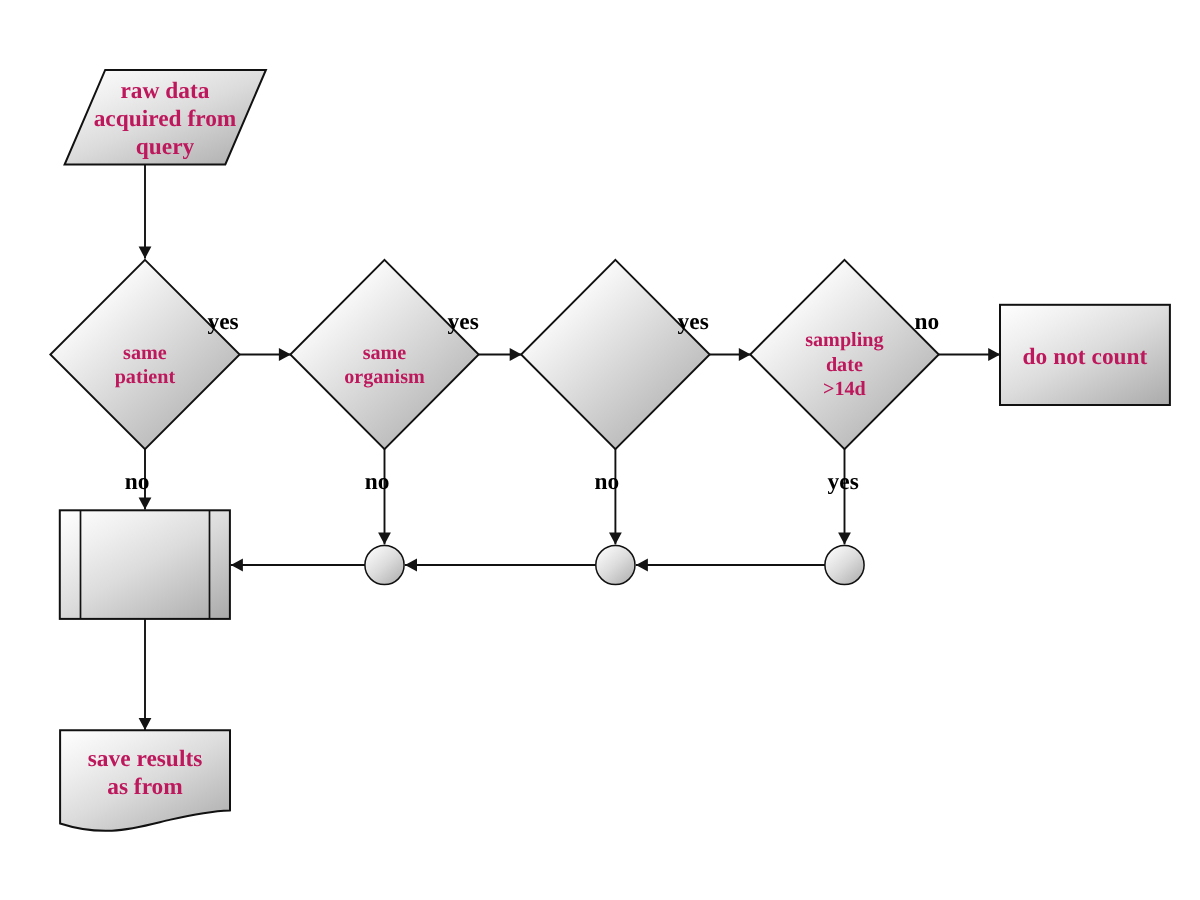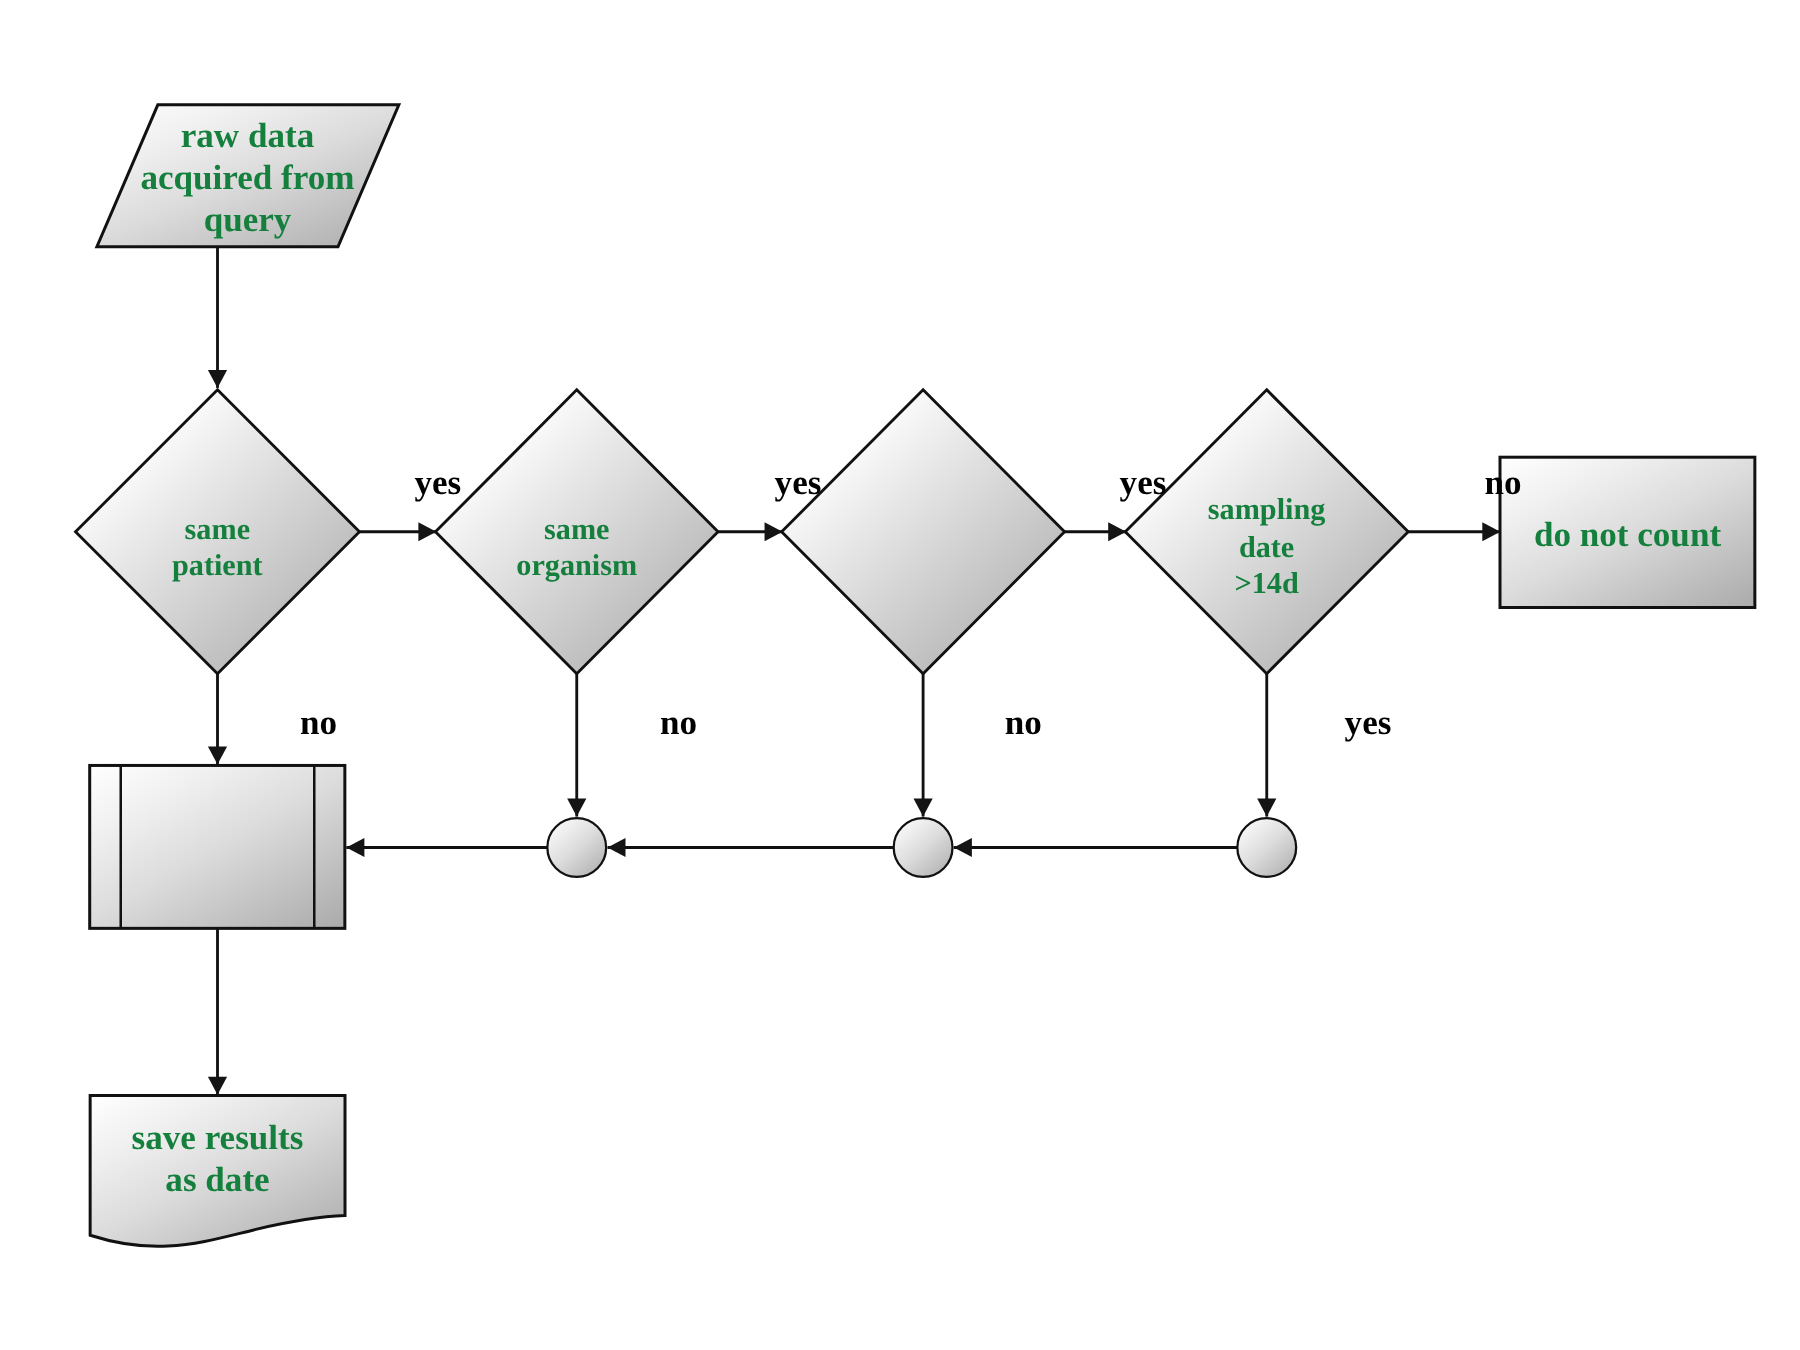--- a/index.html
+++ b/index.html
@@ -1,22 +1,22 @@
 <!DOCTYPE html>
 <html><head>
 <meta charset="utf-8">
 <style>
   html,body{margin:0;padding:0;background:#ffffff;}
   body{width:1200px;height:900px;overflow:hidden;-webkit-font-smoothing:antialiased;text-rendering:geometricPrecision;}
   #canvas{position:relative;width:1200px;height:900px;background:#ffffff;}
   svg#flow{position:absolute;left:0;top:0;width:1200px;height:900px;}
-  .lbl{position:absolute;text-align:center;font-family:"Liberation Serif",serif;font-weight:bold;color:#15803d;white-space:pre-line;transform:translateZ(0);}
+  .lbl{position:absolute;text-align:center;font-family:"Liberation Serif",serif;font-weight:bold;color:#be185d;white-space:pre-line;transform:translateZ(0);}
   .big{font-size:23.4px;line-height:28.1px;}
   .dia{font-size:20.15px;line-height:24.4px;}
-  .elbl{position:absolute;font-family:"Liberation Serif",serif;font-weight:bold;color:#000;font-size:23.4px;line-height:28.1px;white-space:pre;text-align:right;width:100px;transform:translateZ(0);}
+  .elbl{position:absolute;font-family:"Liberation Serif",serif;font-weight:bold;color:#000;font-size:23.4px;line-height:28.1px;white-space:pre;text-align:left;width:100px;transform:translateZ(0);}
 </style>
 </head>
 <body>
 
 <div id="canvas">
 <svg id="flow" viewBox="0 0 1200 900">
   <defs>
     <linearGradient id="gBox" x1="0" y1="0" x2="0.9345" y2="1.0582">
       <stop offset="0" stop-color="#ffffff"></stop>
       <stop offset="0.25" stop-color="#efefef"></stop>
@@ -73,21 +73,21 @@
 query</div>
 <div class="lbl dia" style="left:24.90px;top:340.90px;width:240px;">same
 patient</div>
 <div class="lbl dia" style="left:264.50px;top:340.90px;width:240px;">same
 organism</div>
 <div class="lbl dia" style="left:724.40px;top:328.40px;width:240px;">sampling
 date
 &gt;14d</div>
 <div class="lbl big" style="left:965.00px;top:342.70px;width:240px;">do not count</div>
 <div class="lbl big" style="left:25.00px;top:745.40px;width:240px;">save results
-as date</div>
+as from</div>
 
 <div class="elbl" style="left:207.50px;top:307.60px;">yes</div>
 <div class="elbl" style="left:447.60px;top:307.60px;">yes</div>
 <div class="elbl" style="left:677.60px;top:307.60px;">yes</div>
 <div class="elbl" style="left:914.45px;top:307.60px;">no</div>
 <div class="elbl" style="left:124.65px;top:467.70px;">no</div>
 <div class="elbl" style="left:364.65px;top:467.70px;">no</div>
 <div class="elbl" style="left:594.60px;top:467.70px;">no</div>
 <div class="elbl" style="left:827.60px;top:467.70px;">yes</div>
 </div>

